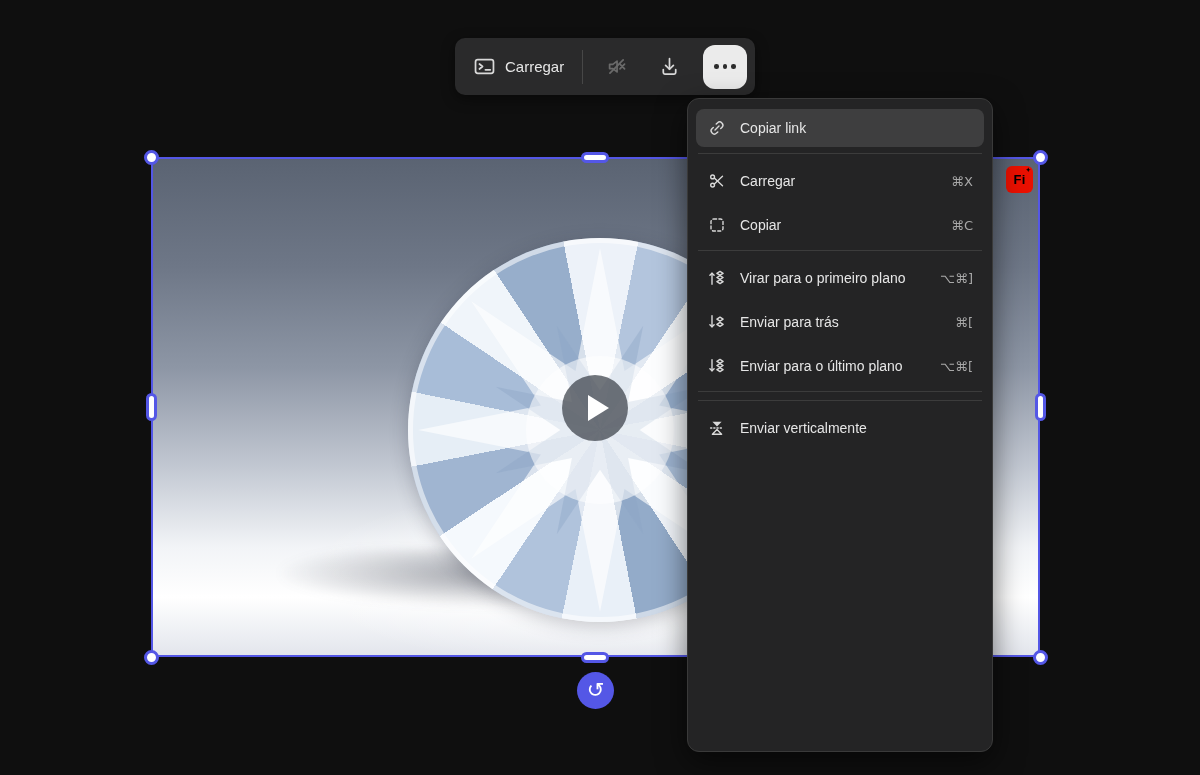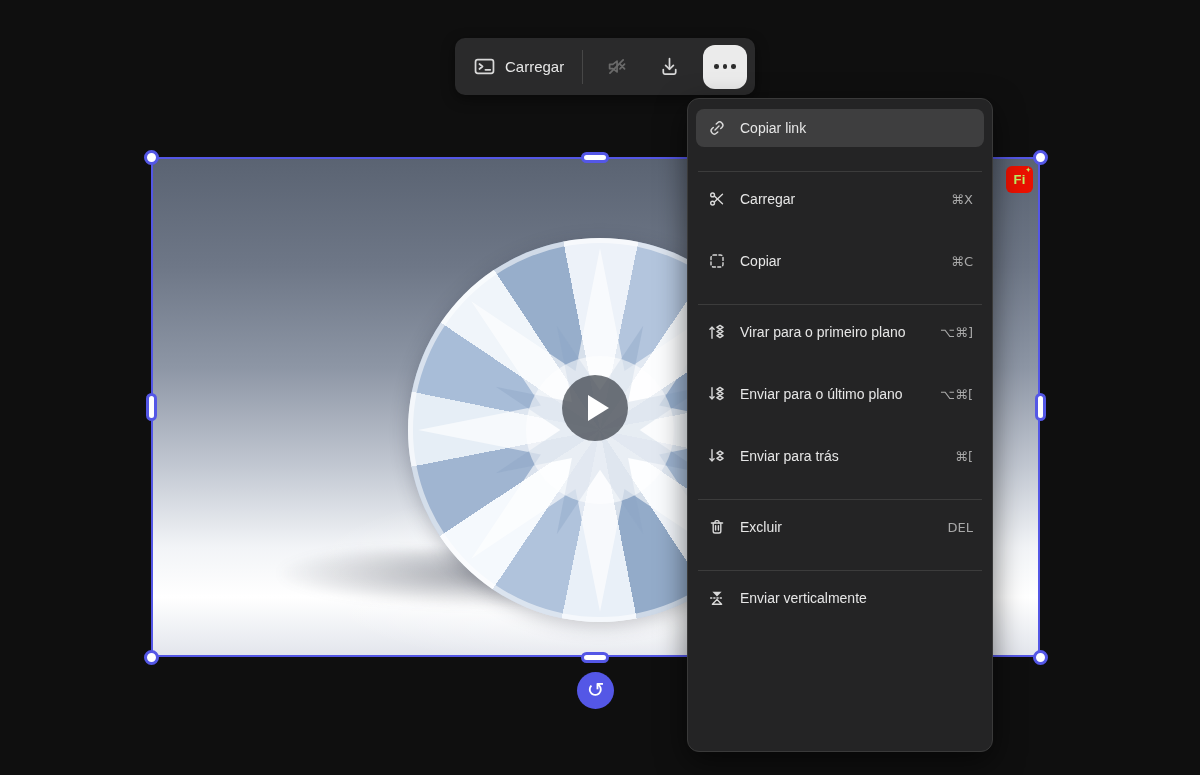--- a/index.html
+++ b/index.html
@@ -60,21 +60,21 @@
   .handle.corner{width:15px;height:15px;border-radius:50%;}
   .handle.h-edge{width:28px;height:11px;border-radius:6px;}
   .handle.v-edge{width:11px;height:28px;border-radius:6px;}
   .rotate-handle{
     position:absolute;left:577px;top:672px;width:37px;height:37px;border-radius:50%;
     background:var(--accent);color:#fff;border:none;cursor:pointer;
     font-size:21px;line-height:37px;text-align:center;font-family:"DejaVu Sans", sans-serif;
   }
   .fi-badge{
     position:absolute;left:1006px;top:166px;width:27px;height:27px;border-radius:6px;
-    background:var(--badge-red);color:#bef264;display:flex;align-items:center;justify-content:center;
+    background:var(--badge-red);color:#000000;display:flex;align-items:center;justify-content:center;
     font-weight:bold;font-size:13px;letter-spacing:.2px;
   }
   .fi-badge .spark{position:absolute;top:1px;right:2px;font-size:6px;line-height:6px;}
 
   
   .toolbar{
     position:absolute;left:455px;top:38px;height:57px;padding:0 8px 0 14px;
     background:var(--toolbar-bg);border-radius:10px;display:flex;align-items:center;gap:14px;
     box-shadow:0 4px 14px rgba(0,0,0,.45);
   }
@@ -91,21 +91,21 @@
   }
   .tb-more .dot{width:4.5px;height:4.5px;border-radius:50%;background:#2c2c2c;}
 
   
   .context-menu{
     position:absolute;left:687px;top:98px;width:306px;height:654px;
     background:var(--menu-bg);border:1px solid var(--menu-border);border-radius:12px;
     box-shadow:0 10px 30px rgba(0,0,0,.55);padding-top:10px;overflow:hidden;
   }
   .menu-item{
-    display:flex;align-items:center;height:38px;margin:0 8px 24px 8px;border-radius:8px;
+    display:flex;align-items:center;height:38px;margin:0 8px 6px 8px;border-radius:8px;
     cursor:pointer;
   }
   .menu-item.highlighted{background:var(--hl);}
   .mi-icon{width:20px;height:20px;margin-left:11px;flex:0 0 auto;
     fill:none;stroke:var(--icon);stroke-width:1.4;stroke-linecap:round;stroke-linejoin:round;}
   .mi-label{margin-left:13px;font-size:14px;color:var(--txt);white-space:nowrap;}
   .mi-shortcut{margin-left:auto;margin-right:11px;font-size:13px;color:var(--muted);
     font-family:"DejaVu Sans", sans-serif;white-space:nowrap;}
   .menu-divider{height:1px;background:#3c3c3c;margin:0 10px 8px 10px;}
 </style>
@@ -281,40 +281,33 @@
       <div class="menu-divider"></div>
       <div class="menu-item">
         <svg class="mi-icon">
           <use href="#bring-to-front-icon"></use>
         </svg>
         <span class="mi-label">Virar para o primeiro plano</span>
         <span class="mi-shortcut">⌥⌘]</span>
       </div>
       <div class="menu-item">
         <svg class="mi-icon">
+          <use href="#send-backward-icon"></use>
+        </svg>
+        <span class="mi-label">Enviar para trás</span>
+        <span class="mi-shortcut">⌘[</span>
+      </div>
+      <div class="menu-item">
+        <svg class="mi-icon">
           <use href="#send-to-back-icon"></use>
         </svg>
         <span class="mi-label">Enviar para o último plano</span>
         <span class="mi-shortcut">⌥⌘[</span>
       </div>
-      <div class="menu-item">
-        <svg class="mi-icon">
-          <use href="#send-backward-icon"></use>
-        </svg>
-        <span class="mi-label">Enviar para trás</span>
-        <span class="mi-shortcut">⌘[</span>
-      </div>
       <div class="menu-divider"></div>
-      <div class="menu-item">
-        <svg class="mi-icon">
-          <use href="#trash-icon"></use>
-        </svg>
-        <span class="mi-label">Excluir</span>
-        <span class="mi-shortcut">DEL</span>
-      </div>
       <div class="menu-divider"></div>
       <div class="menu-item">
         <svg class="mi-icon">
           <use href="#flip-vertical-icon"></use>
         </svg>
         <span class="mi-label">Enviar verticalmente</span>
         <span class="mi-shortcut"></span>
       </div>
     </div>
 

